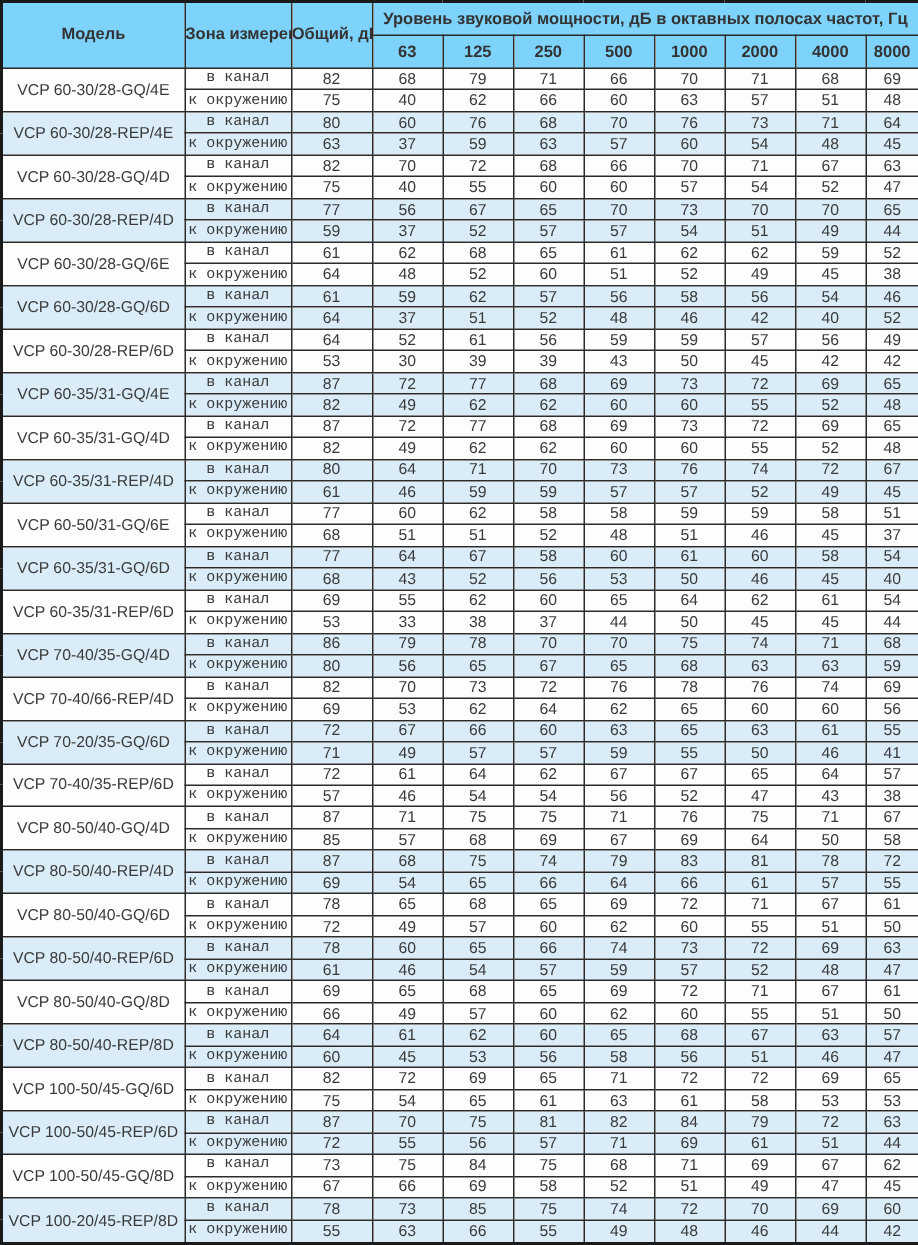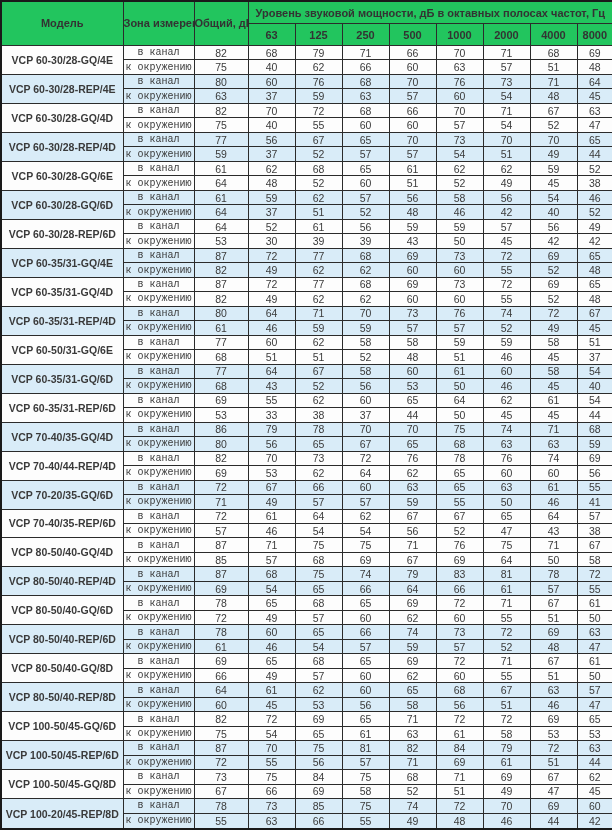--- a/index.html
+++ b/index.html
@@ -21,36 +21,36 @@
     text-align: center;
     vertical-align: middle;
     overflow: hidden;
     white-space: nowrap;
   }
   
   #sound-table {
     border: 2px solid #1a1a1a;
   }
   thead th {
-    background: #22c55e;
+    background: #7dd3fc;
     font-weight: bold;
     font-size: 11px;
     color: #333333;
     border-bottom: 2px solid #1a1a1a;
   }
   thead tr.h1 th { height: 21px; }
   thead tr.h2 th { height: 21px; }
   thead th.freq-title { border-bottom: 1px solid #2b2b2b; }
   thead th.span2 { white-space: normal; line-height: 1.15; margin-top: 12px; }
   tbody td {
     font-size: 10.5px;
     background: #fdfdfd;
   }
   tbody td.zone { font-size: 10px; font-family: Liberation Mono, monospace; }
-  tbody td.model { font-size: 10.5px; font-weight: bold; }
+  tbody td.model { font-size: 10.5px; }
   
   tbody tr.shaded td { background: #d9ecf8; }
   
   tbody tr.pair-second td { border-top: 1px solid #8f8f8f; }
   
   tbody tr.group-start td { border-top: 2px solid #1a1a1a; }
 </style>
 </head>
 <body>
 
@@ -431,21 +431,21 @@
         <td class="band">56</td>
         <td class="band">65</td>
         <td class="band">67</td>
         <td class="band">65</td>
         <td class="band">68</td>
         <td class="band">63</td>
         <td class="band">63</td>
         <td class="band">59</td>
       </tr>
       <tr class="group-start pair-first">
-        <td class="model" rowspan="2">VCP 70-40/44-REP/4D</td>
+        <td class="model" rowspan="2">VCP 70-40/66-REP/4D</td>
         <td class="zone">в канал</td>
         <td class="total">82</td>
         <td class="band">70</td>
         <td class="band">73</td>
         <td class="band">72</td>
         <td class="band">76</td>
         <td class="band">78</td>
         <td class="band">76</td>
         <td class="band">74</td>
         <td class="band">69</td>

